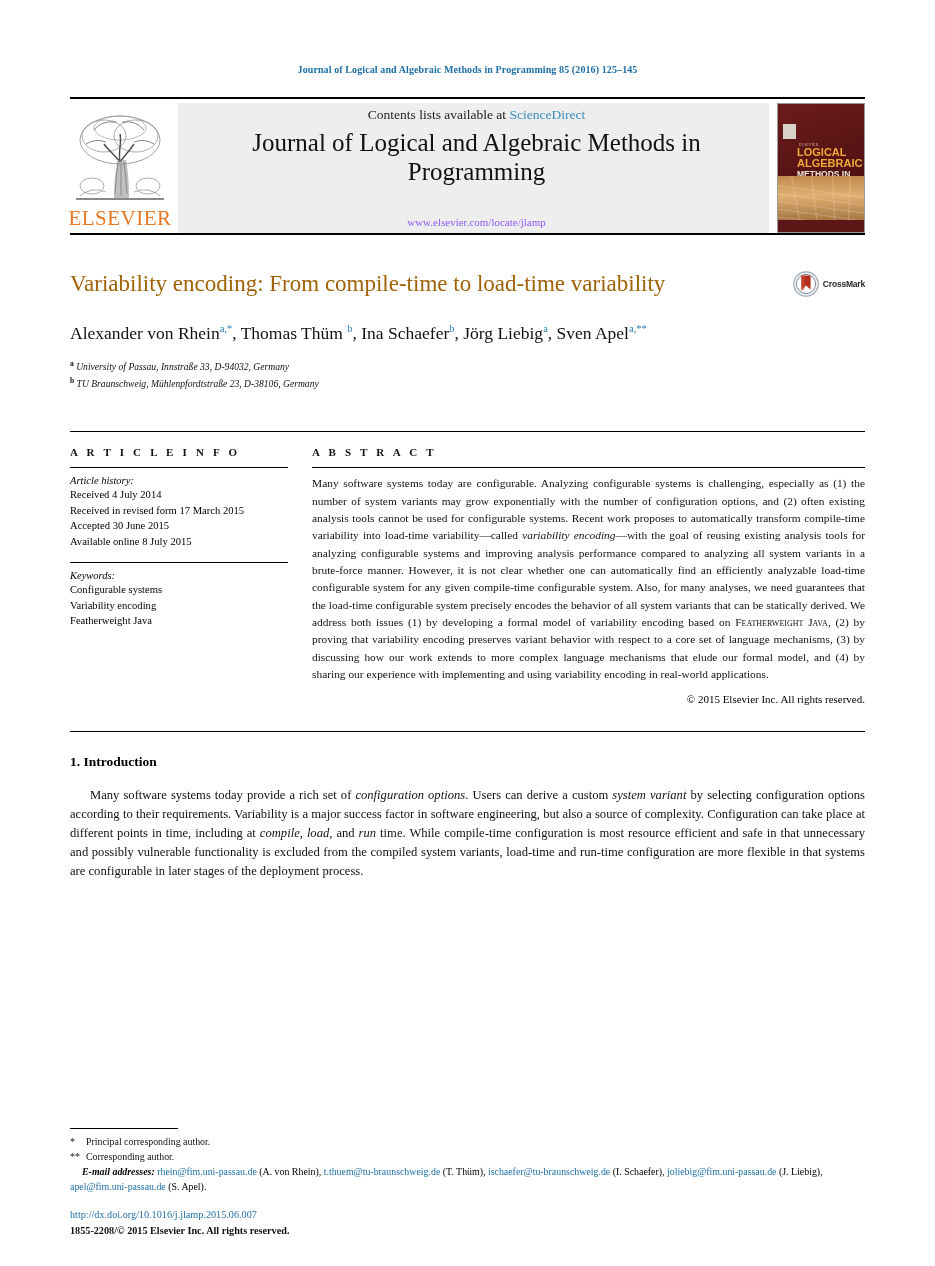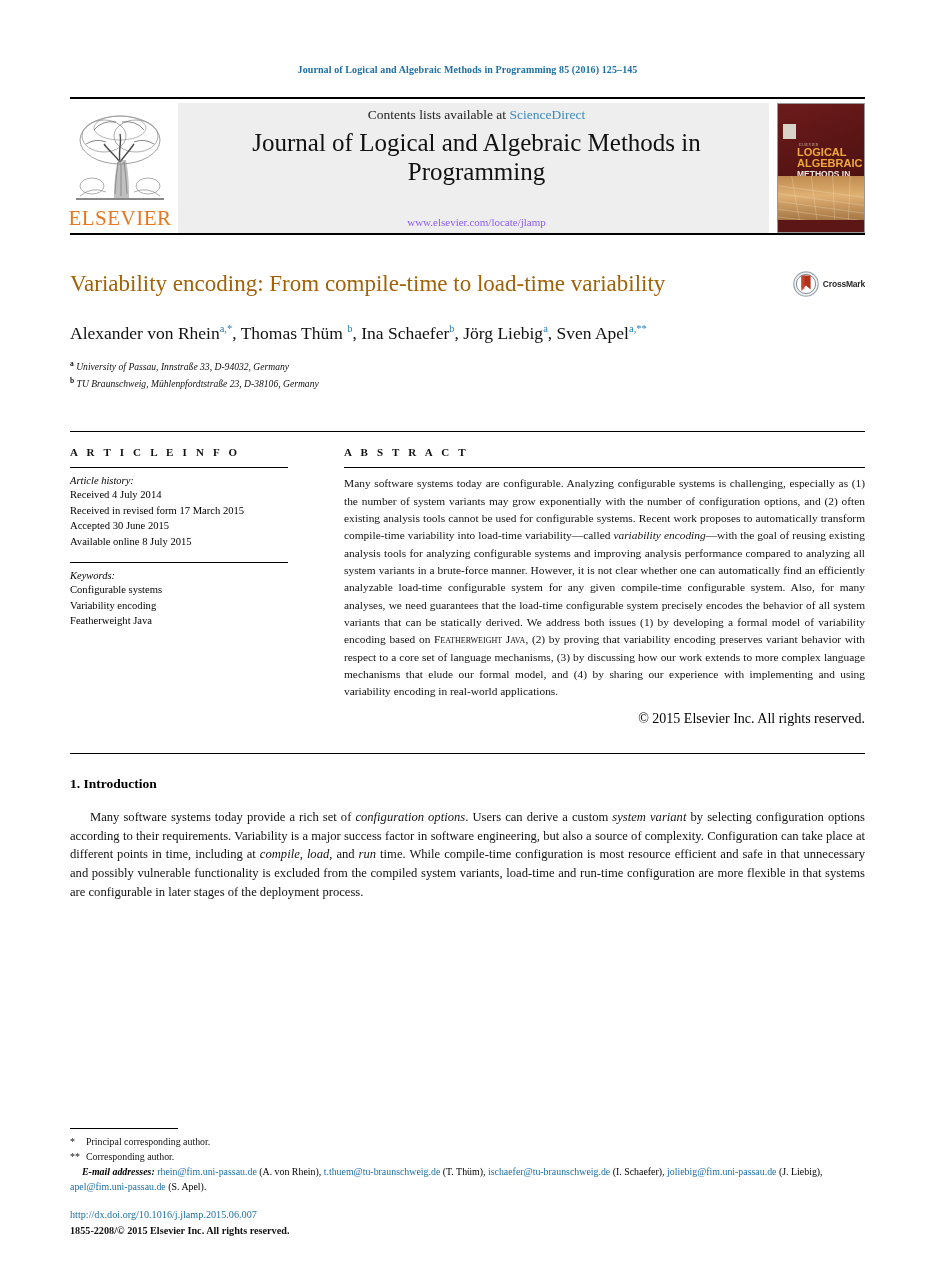--- a/index.html
+++ b/index.html
@@ -158,21 +158,21 @@
     font-style: italic;
     line-height: 1.5;
     color: #111;
   }
   .affil sup { font-style: normal; font-weight: bold; font-size: 7.5px; }
 
   
   .info-abstract {
     margin: 40px 70px 0 70px;
     display: flex;
-    gap: 56px;
+    gap: 24px;
     border-top: 1px solid #000;
     padding-top: 14px;
   }
   .col-info { width: 218px; flex: 0 0 218px; }
   .col-abs  { flex: 1 1 auto; }
 
   .sec-head {
     font-size: 11px;
     font-weight: bold;
     letter-spacing: 3.2px;
@@ -193,21 +193,21 @@
     text-align: justify;
     color: #111;
   }
   .abs-text i { font-style: italic; }
   .smallcaps {
     font-variant: small-caps;
     font-size: 11.4px;
   }
   .copyright {
     margin-top: 10px;
-    font-size: 14px;
+    font-size: 11px;
     text-align: right;
   }
 
   
   .body-rule { margin: 26px 70px 0 70px; border-top: 1px solid #000; }
   .body {
     margin: 22px 70px 0 70px;
   }
   .sect-title {
     font-size: 13.5px;

